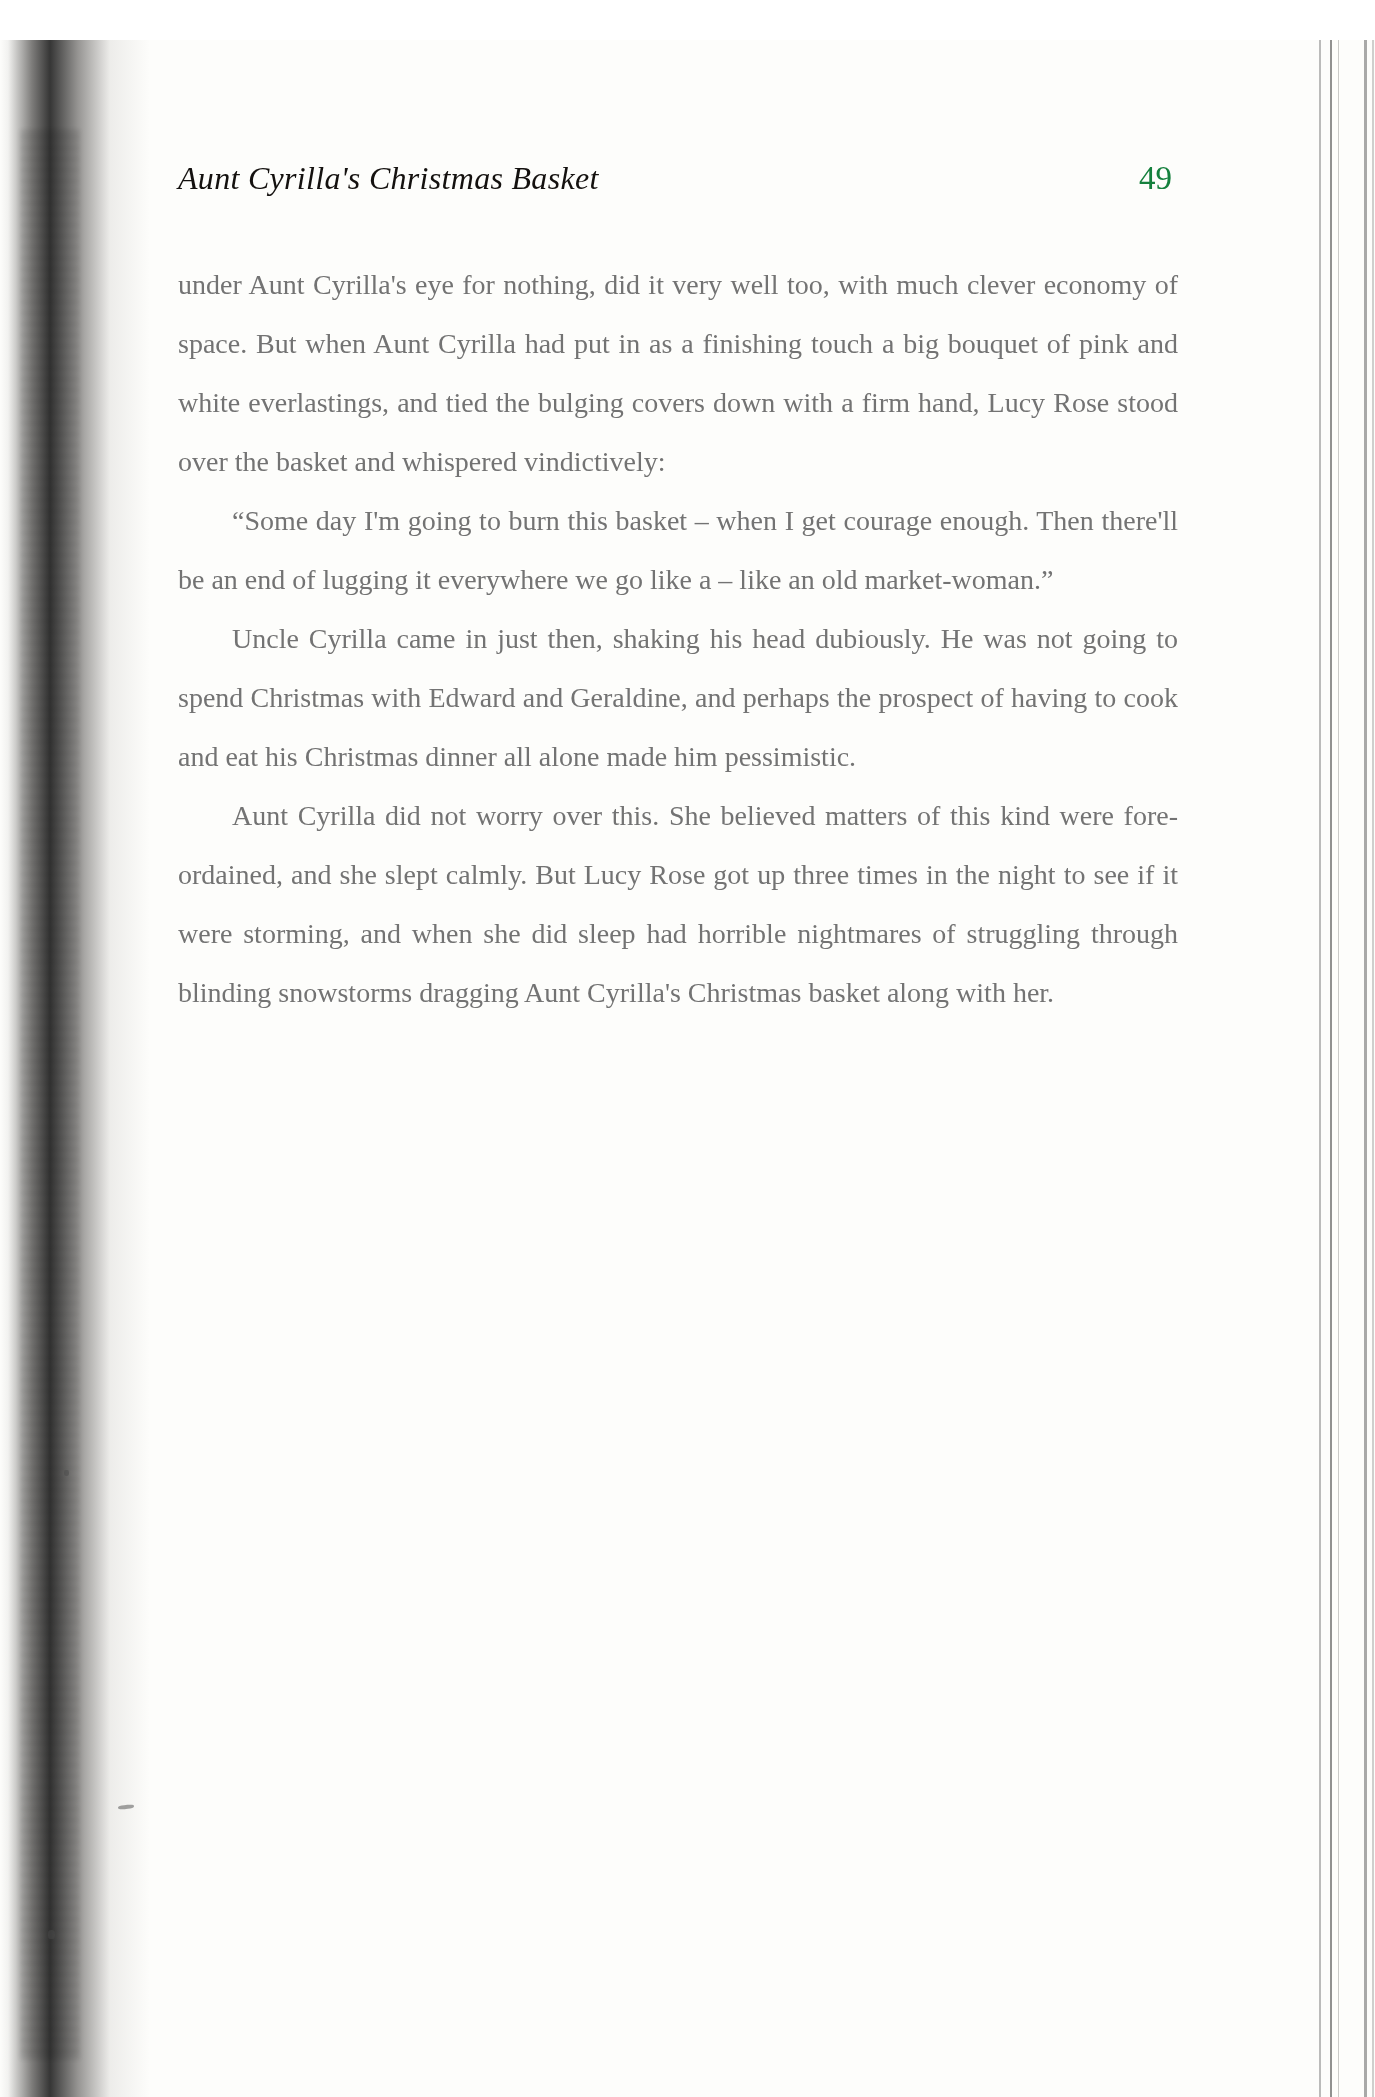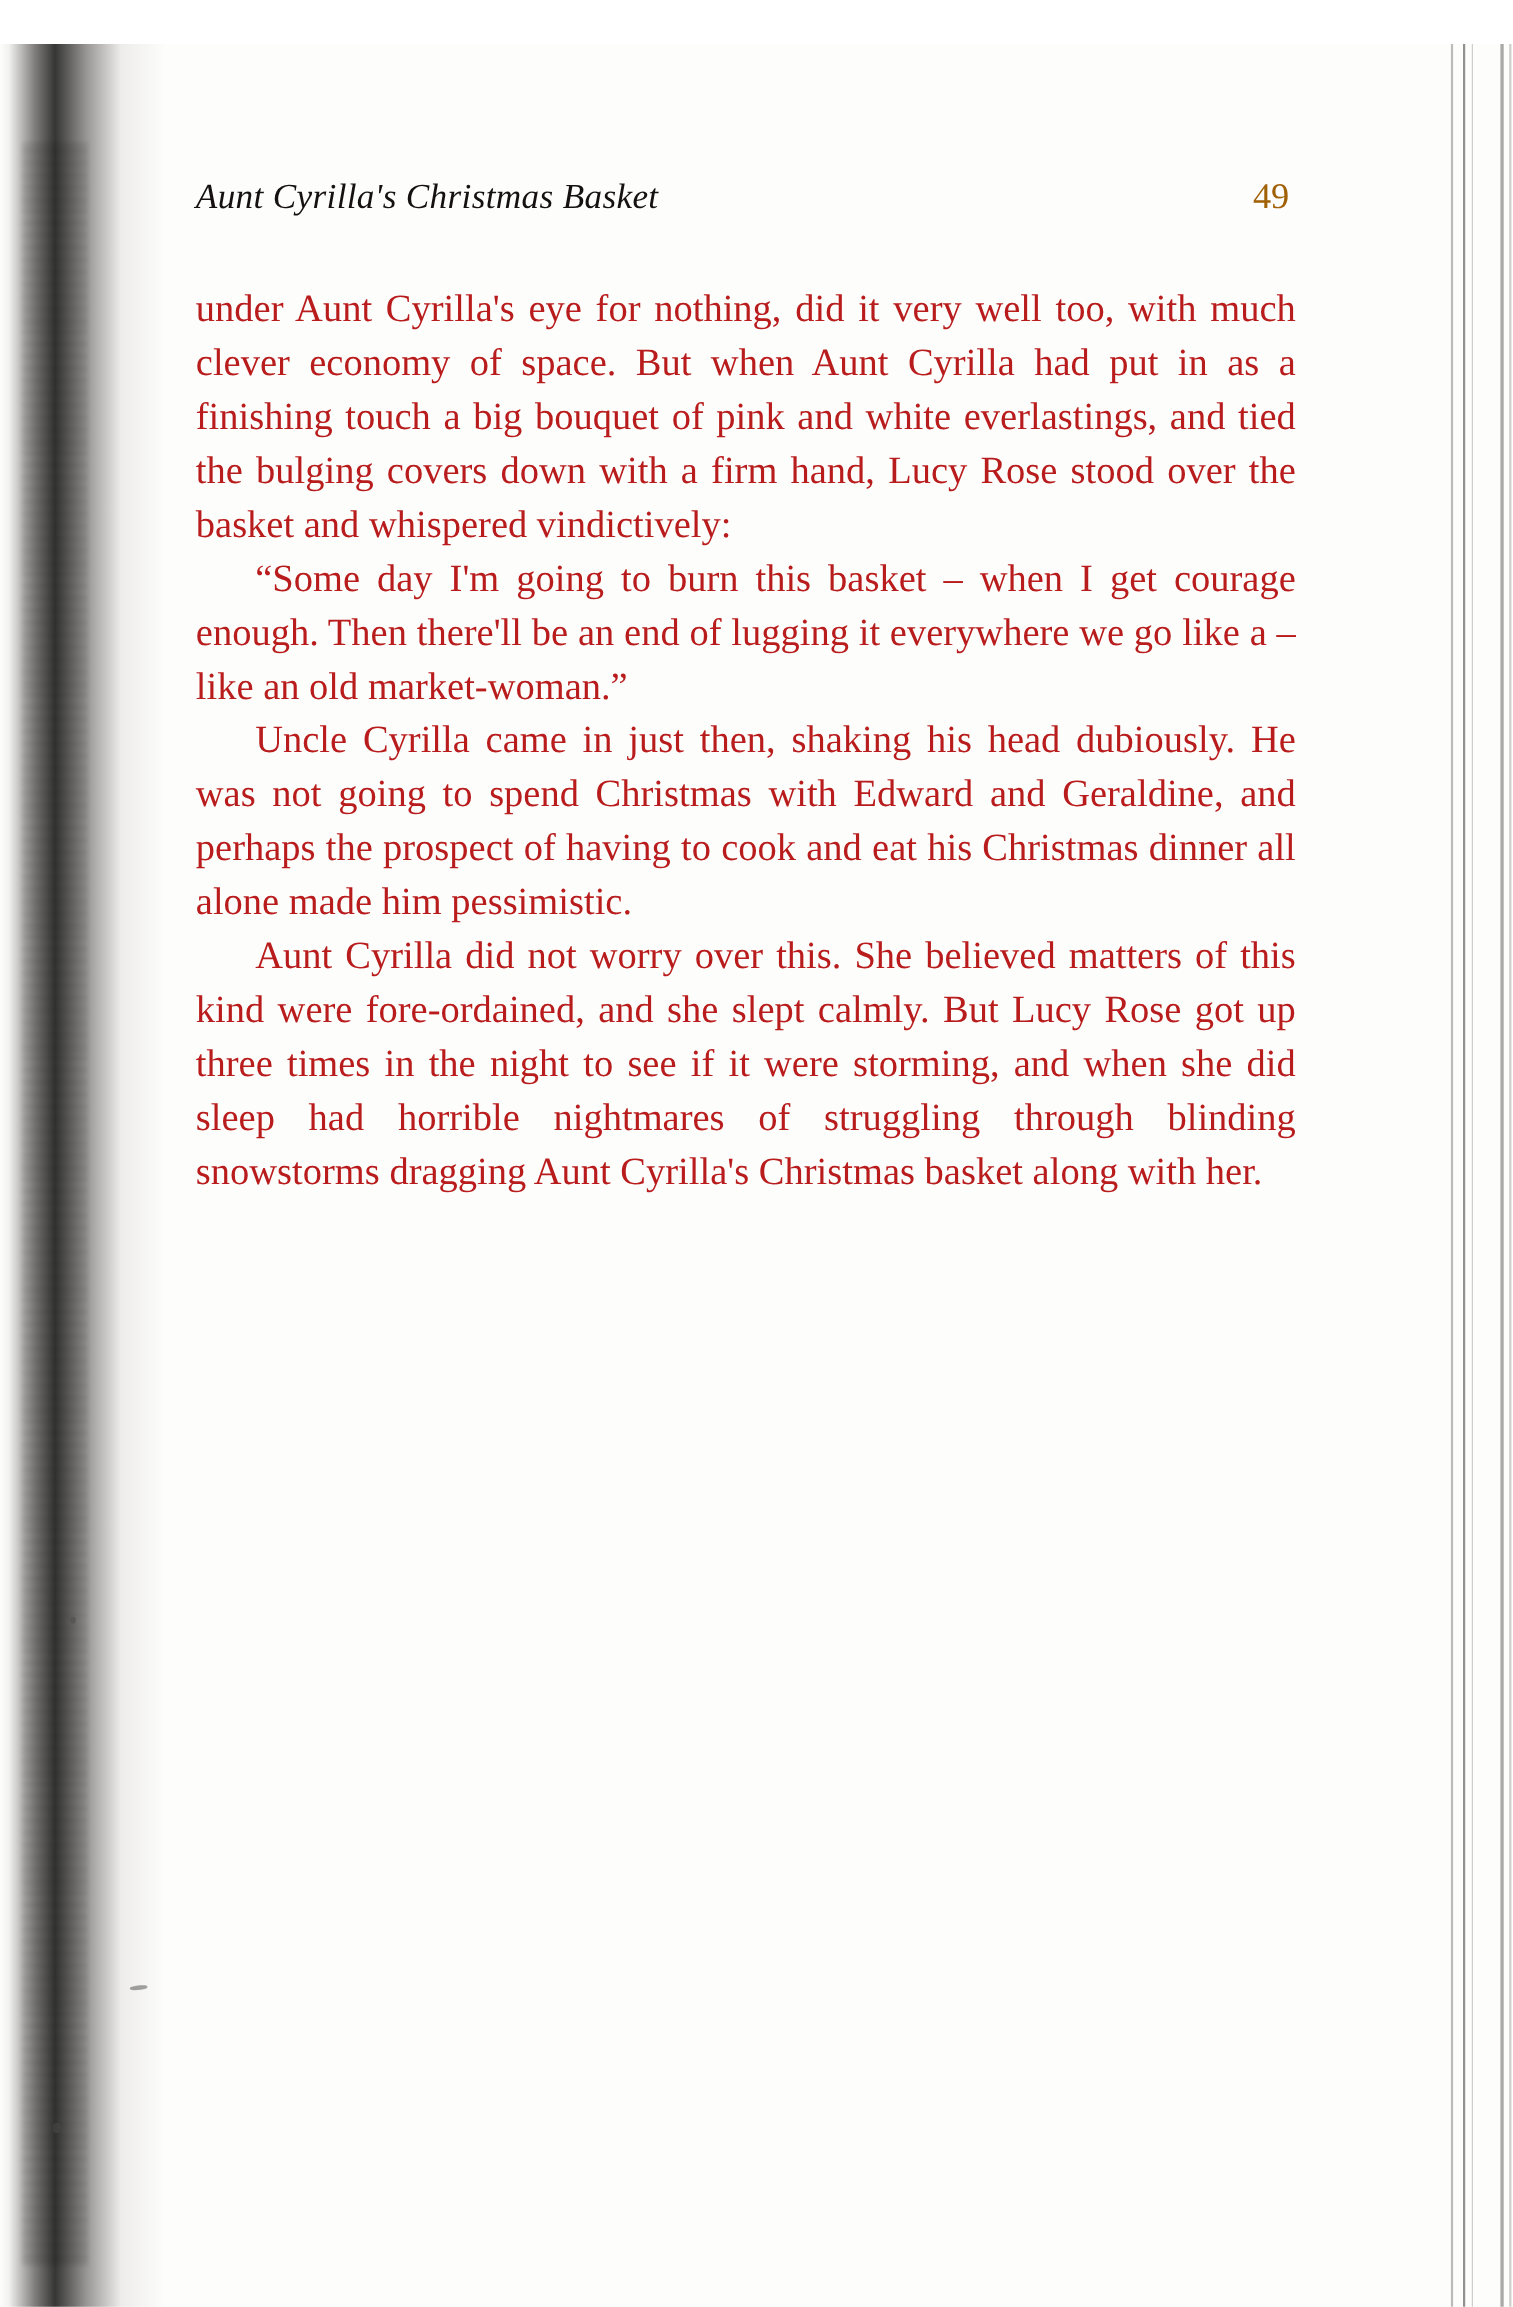--- a/index.html
+++ b/index.html
@@ -106,29 +106,29 @@
     margin-bottom: 58px;
   }
   .running-head .title {
     font-style: italic;
     font-size: 32px;
     letter-spacing: .3px;
     color: #14110f;
   }
   .running-head .folio {
     font-size: 33px;
-    color: #a16207;
+    color: #15803d;
     padding-right: 6px;
   }
 
   .body-text {
     width: 1000px;
-    font-size: 35px;
-    line-height: 49px;
-    color: #b91c1c;
+    font-size: 28px;
+    line-height: 59px;
+    color: #737373;
     text-align: justify;
     text-justify: inter-word;
     hyphens: manual;
   }
   .body-text p {
     margin: 0;
   }
   .body-text p.indent {
     text-indent: 54px;
   }

